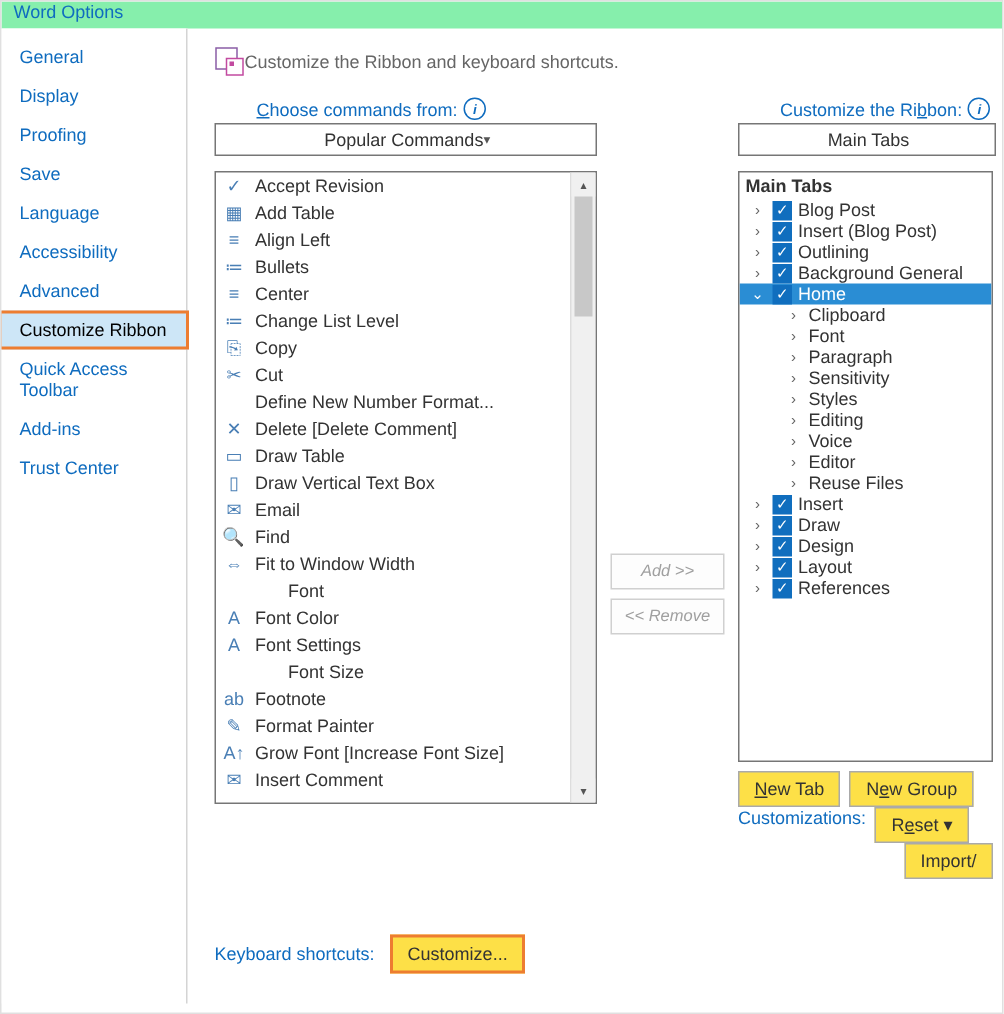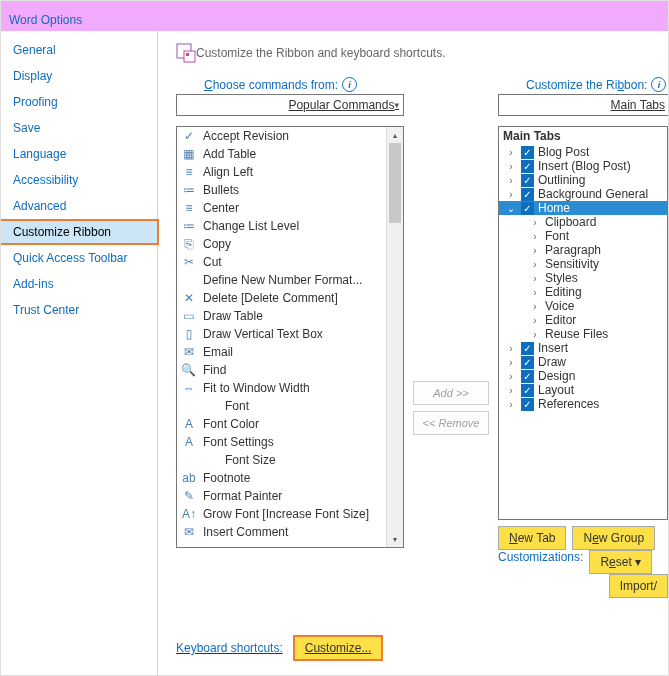--- a/index.html
+++ b/index.html
@@ -18,32 +18,32 @@
     width:669px;height:676px;
     font:12px "Segoe UI",Tahoma,sans-serif;
     color:var(--text);
     background:#fff;
     box-sizing:border-box;
     border:1px solid #e0e0e0;
     overflow:hidden;
     position:relative;
   }
   .titlebar{
-    padding:12px 8px 4px 8px;
-    background:#f0abfc;
+    padding:0 8px 4px 8px;
+    background:#86efac;
     color:var(--blue);
     font-size:12px;
   }
   .main{
     display:flex;
     height:calc(100% - 24px);
   }
   
   .side{
-    width:157px;
+    width:124px;
     border-right:1px solid var(--panel-border);
     padding-top:6px;
     box-sizing:border-box;
     background:#fff;
   }
   .side-item{
     padding:6px 12px;
     cursor:default;
     color:var(--blue);
   }
@@ -84,25 +84,24 @@
   }
   .lbl u{text-decoration:underline}
   .info{
     display:inline-flex;width:13px;height:13px;border:1px solid var(--blue);
     border-radius:50%;font-size:9px;color:var(--blue);
     align-items:center;justify-content:center;font-style:italic;font-weight:bold;
   }
   .combo{
     border:1px solid #767676;
     height:20px;
-    display:flex;align-items:center;justify-content:flex-end;
+    display:flex;align-items:center;justify-content:center;
     padding:0 4px 0 6px;
     margin-bottom:10px;
     background:#fff;
-    text-decoration:underline;
   }
   .combo .arrow{font-size:9px;color:#555}
   .listbox{
     border:1px solid #767676;
     height:420px;
     overflow:hidden;
     position:relative;
     background:#fff;
   }
   .list-inner{padding:0}
@@ -144,21 +143,21 @@
   .tn.sel{background:var(--sel-blue);color:#fff}
   .tn.sel .tw{color:#fff}
   .btnrow{display:flex;gap:6px;margin-top:6px}
   .winbtn{
     border:1px solid #aaa;background:#fde047;height:22px;padding:0 10px;
     display:inline-flex;align-items:center;justify-content:center;
     font-size:12px;
   }
   .kbdrow{
     position:absolute;left:18px;bottom:20px;
-    display:flex;align-items:center;gap:10px;text-decoration:underline;
+    display:flex;align-items:center;gap:10px;
   }
   .kbdrow .winbtn{border:2px solid var(--hilite-orange)}
   .custrow{display:flex;align-items:flex-start;gap:6px;margin-top:0;flex-wrap:wrap}
   .txtlink{color:var(--blue)}
   svg{display:block}
 </style>
 </head>
 <body>
 
 <div class="titlebar">Word Options</div>

